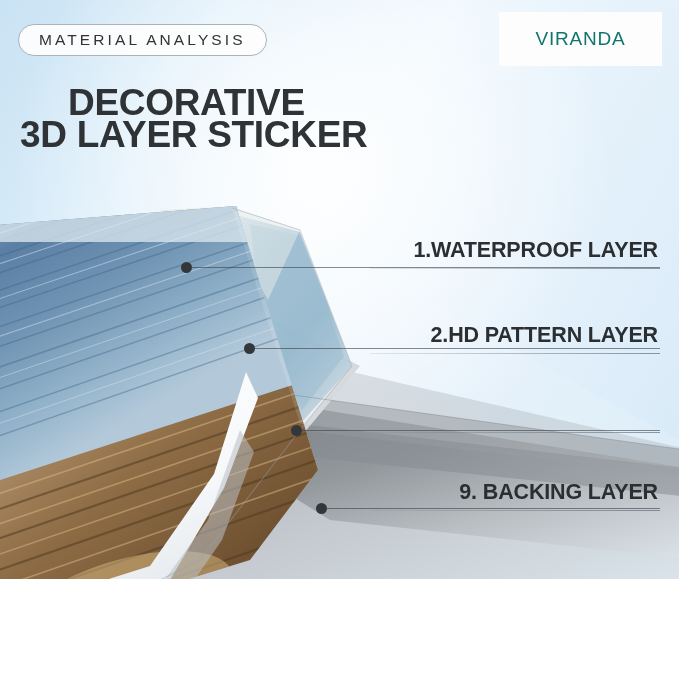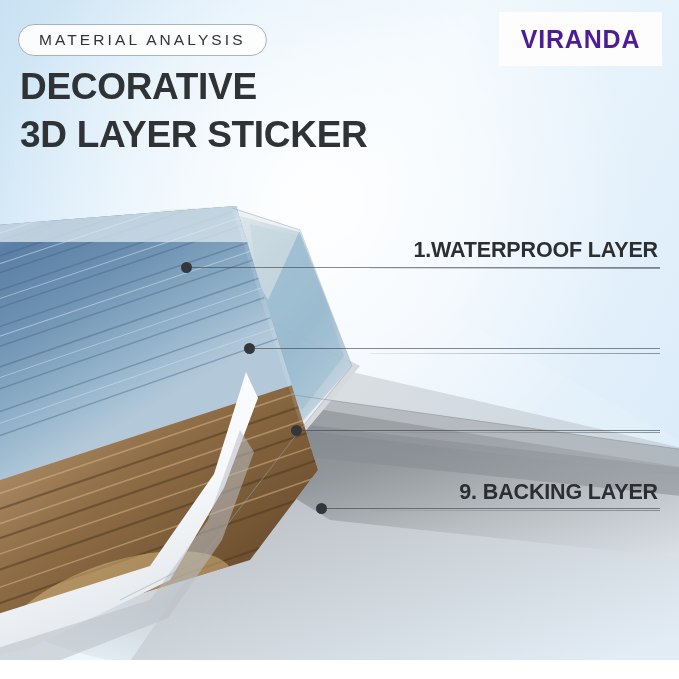--- a/index.html
+++ b/index.html
@@ -3,21 +3,21 @@
 <meta charset="utf-8">
 <style>
   html, body {
     margin: 0;
     padding: 0;
     background: #ffffff;
   }
   #stage {
     position: relative;
     width: 679px;
-    height: 660px;
+    height: 579px;
     overflow: hidden;
     font-family: "Liberation Sans", sans-serif;
     background:
       radial-gradient(circle at 46% 30%, rgba(255,255,255,0.95) 0%, rgba(255,255,255,0.55) 26%, rgba(255,255,255,0) 55%),
       linear-gradient(120deg, #c9e2f3 0%, #dceefa 22%, #eef7fd 45%, #e4f1fb 68%, #d6e9f7 100%);
   }
 
   
   #header {
     position: absolute;
@@ -48,37 +48,37 @@
   .headline {
     position: absolute;
     left: 20px;
     font-weight: 700;
     font-size: 37px;
     letter-spacing: -0.3px;
     color: #2f3336;
     white-space: nowrap;
     line-height: 1;
   }
-  #headline1 { top: 68px; }
+  #headline1 { top: 84px; margin-left: 48px; }
   #headline2 { top: 116px; }
 
   #brand-box {
     position: absolute;
     right: 17px; top: 12px;
     width: 163px; height: 54px;
     background: #fdfdfd;
     display: flex;
     align-items: center;
     justify-content: center;
   }
   #brand-box .btext {
-    font-size: 25px;
-    font-weight: 700;
+    font-size: 19px;
+    font-weight: 400;
     letter-spacing: 0.8px;
-    color: #4c1d95;
+    color: #0f766e;
     white-space: nowrap;
   }
 
   
   #art {
     position: absolute;
     left: 0; top: 0;
     width: 679px; height: 679px;
     z-index: 10;
   }
@@ -300,20 +300,23 @@
 
     <div class="dot" style="left:181px; top:262px;"></div>
     <div class="leader" style="left:192px; top:267px; width:468px;"></div>
     <div class="callout-label" style="top:240px;">
       <span class="ltext">1.WATERPROOF LAYER</span>
     </div>
     <div class="callout-rule" style="top:268px; width:290px;"></div>
 
     <div class="dot" style="left:244px; top:343px;"></div>
     <div class="leader" style="left:255px; top:348px; width:405px;"></div>
+    <div class="callout-label" style="top:325px;">
+      <span class="ltext">2.HD PATTERN LAYER</span>
+    </div>
     <div class="callout-rule" style="top:353px; width:290px;"></div>
 
     <div class="dot" style="left:291px; top:425px;"></div>
     <div class="leader" style="left:302px; top:430px; width:358px;"></div>
     <div class="callout-rule" style="top:432px; width:290px;"></div>
 
     <div class="dot" style="left:316px; top:503px;"></div>
     <div class="leader" style="left:327px; top:508px; width:333px;"></div>
     <div class="callout-label" style="top:482px;">
       <span class="ltext">9. BACKING LAYER</span>

